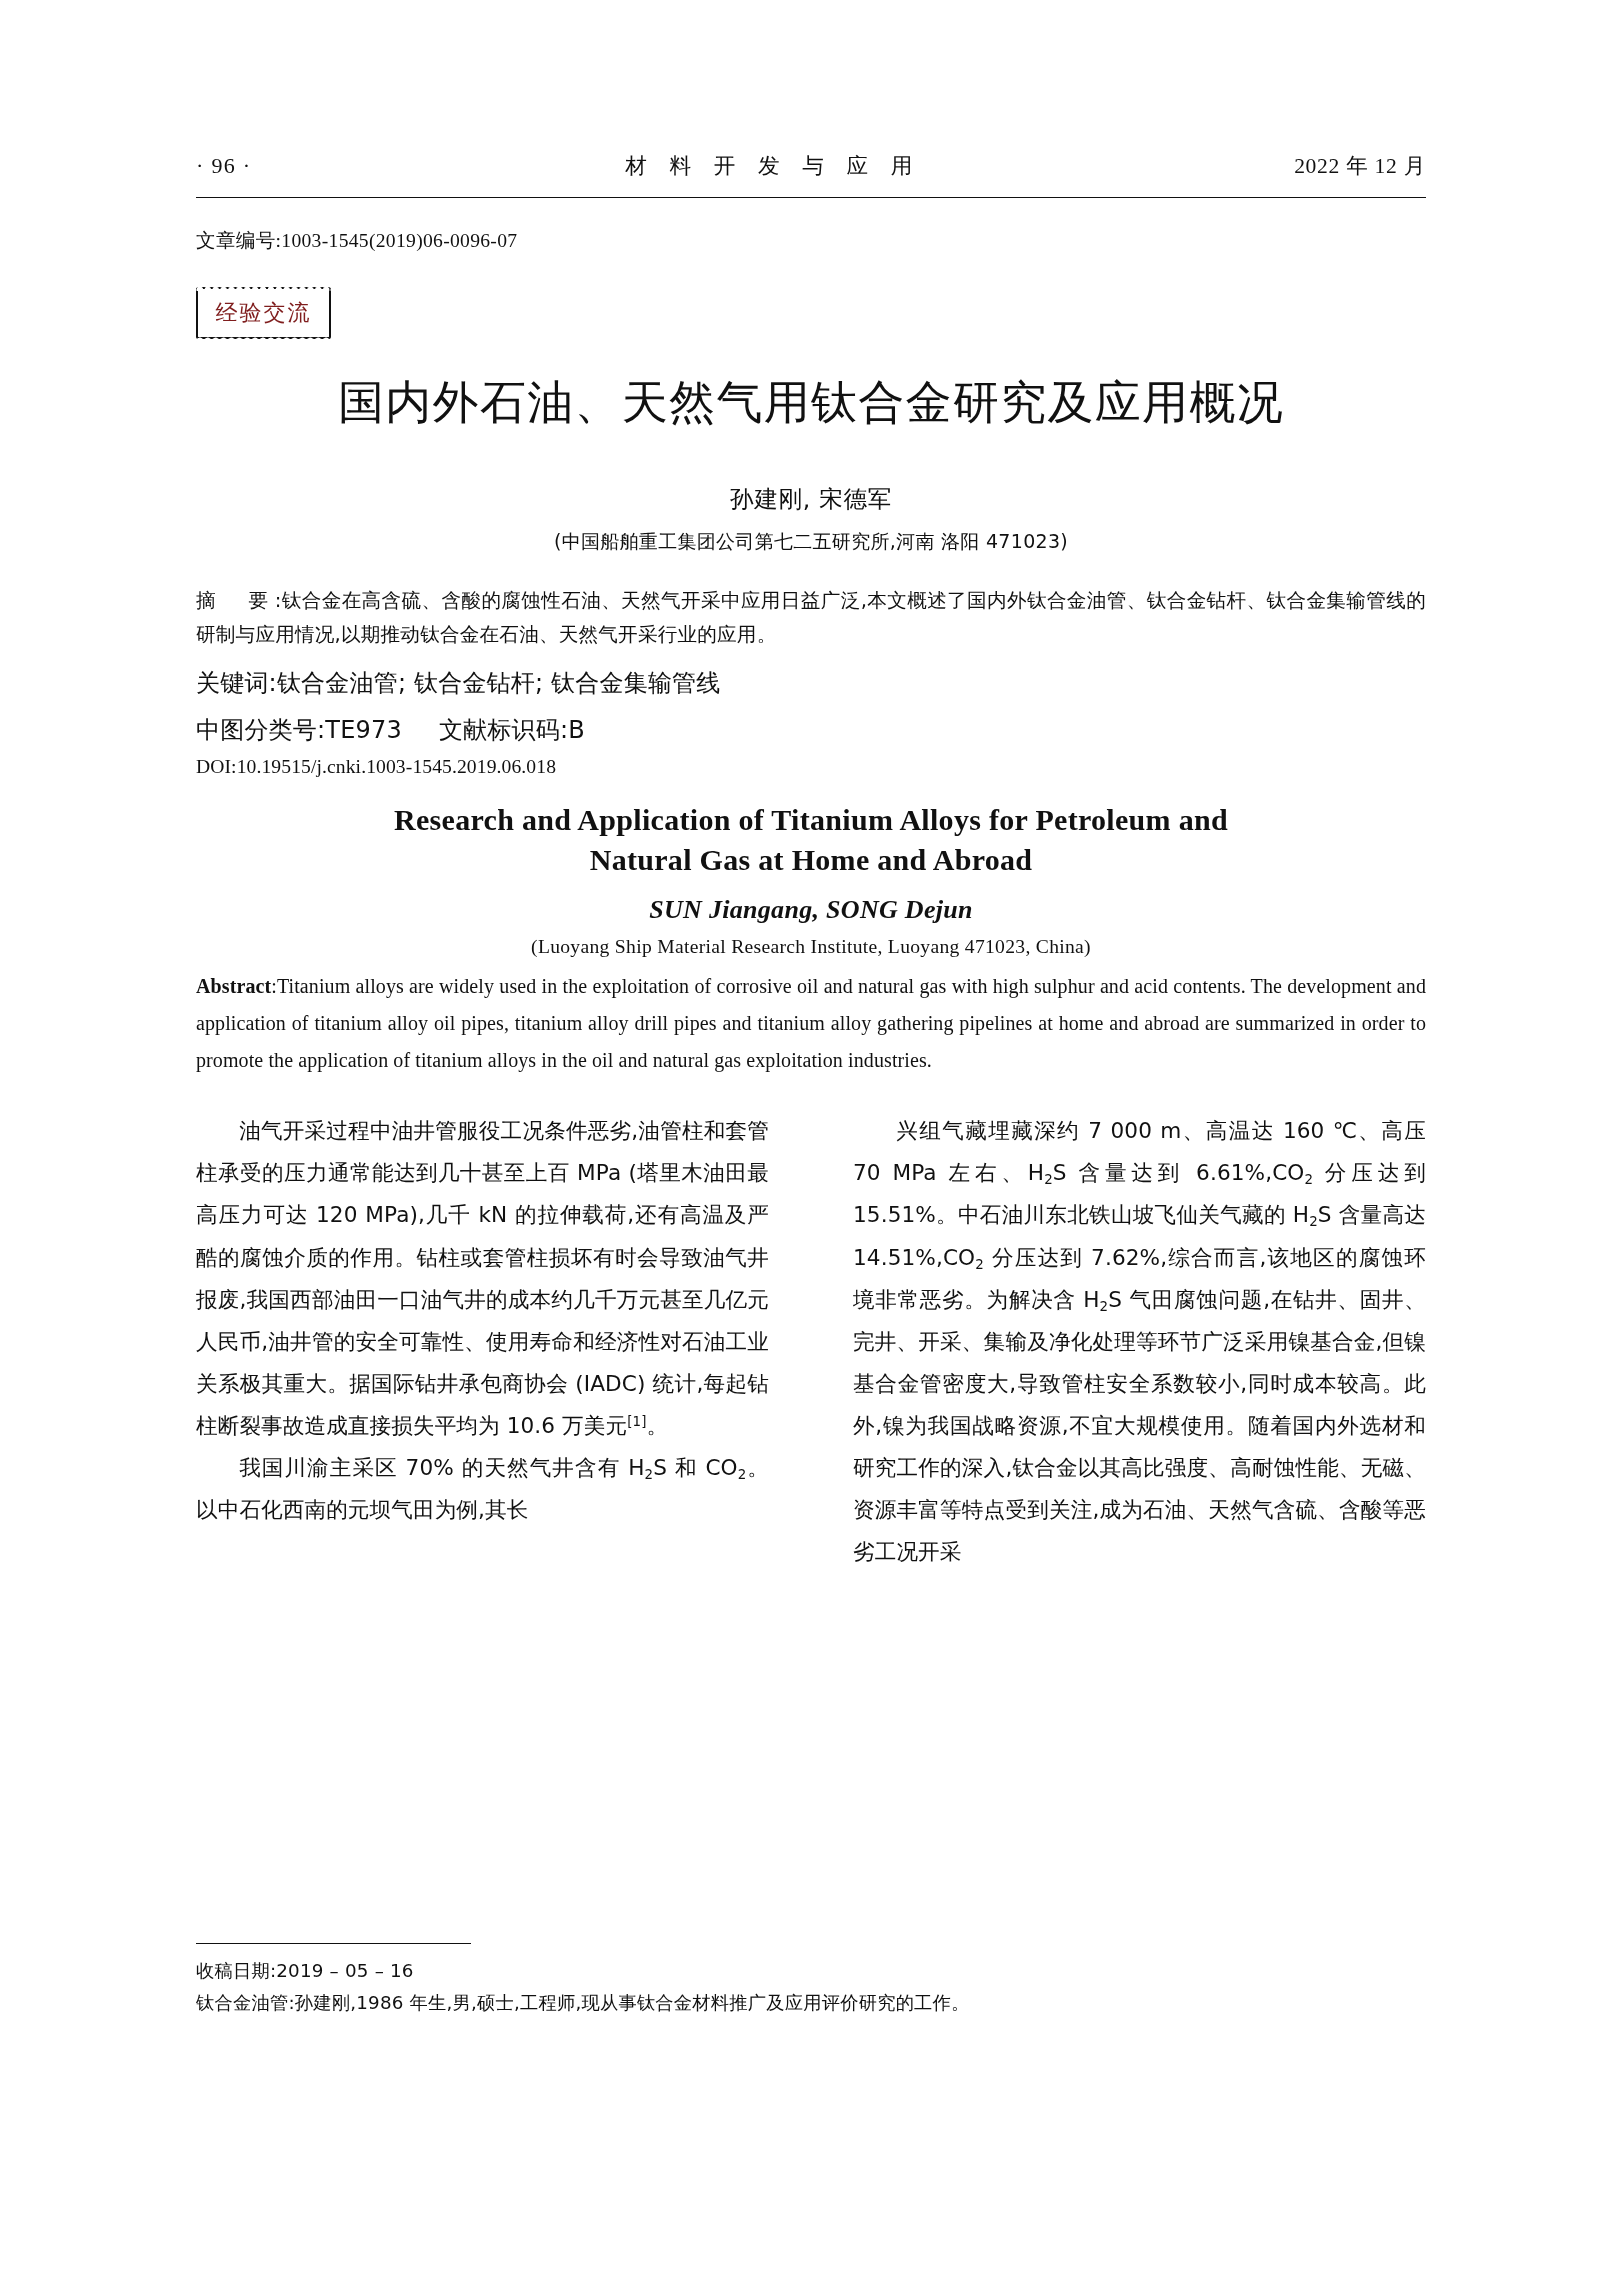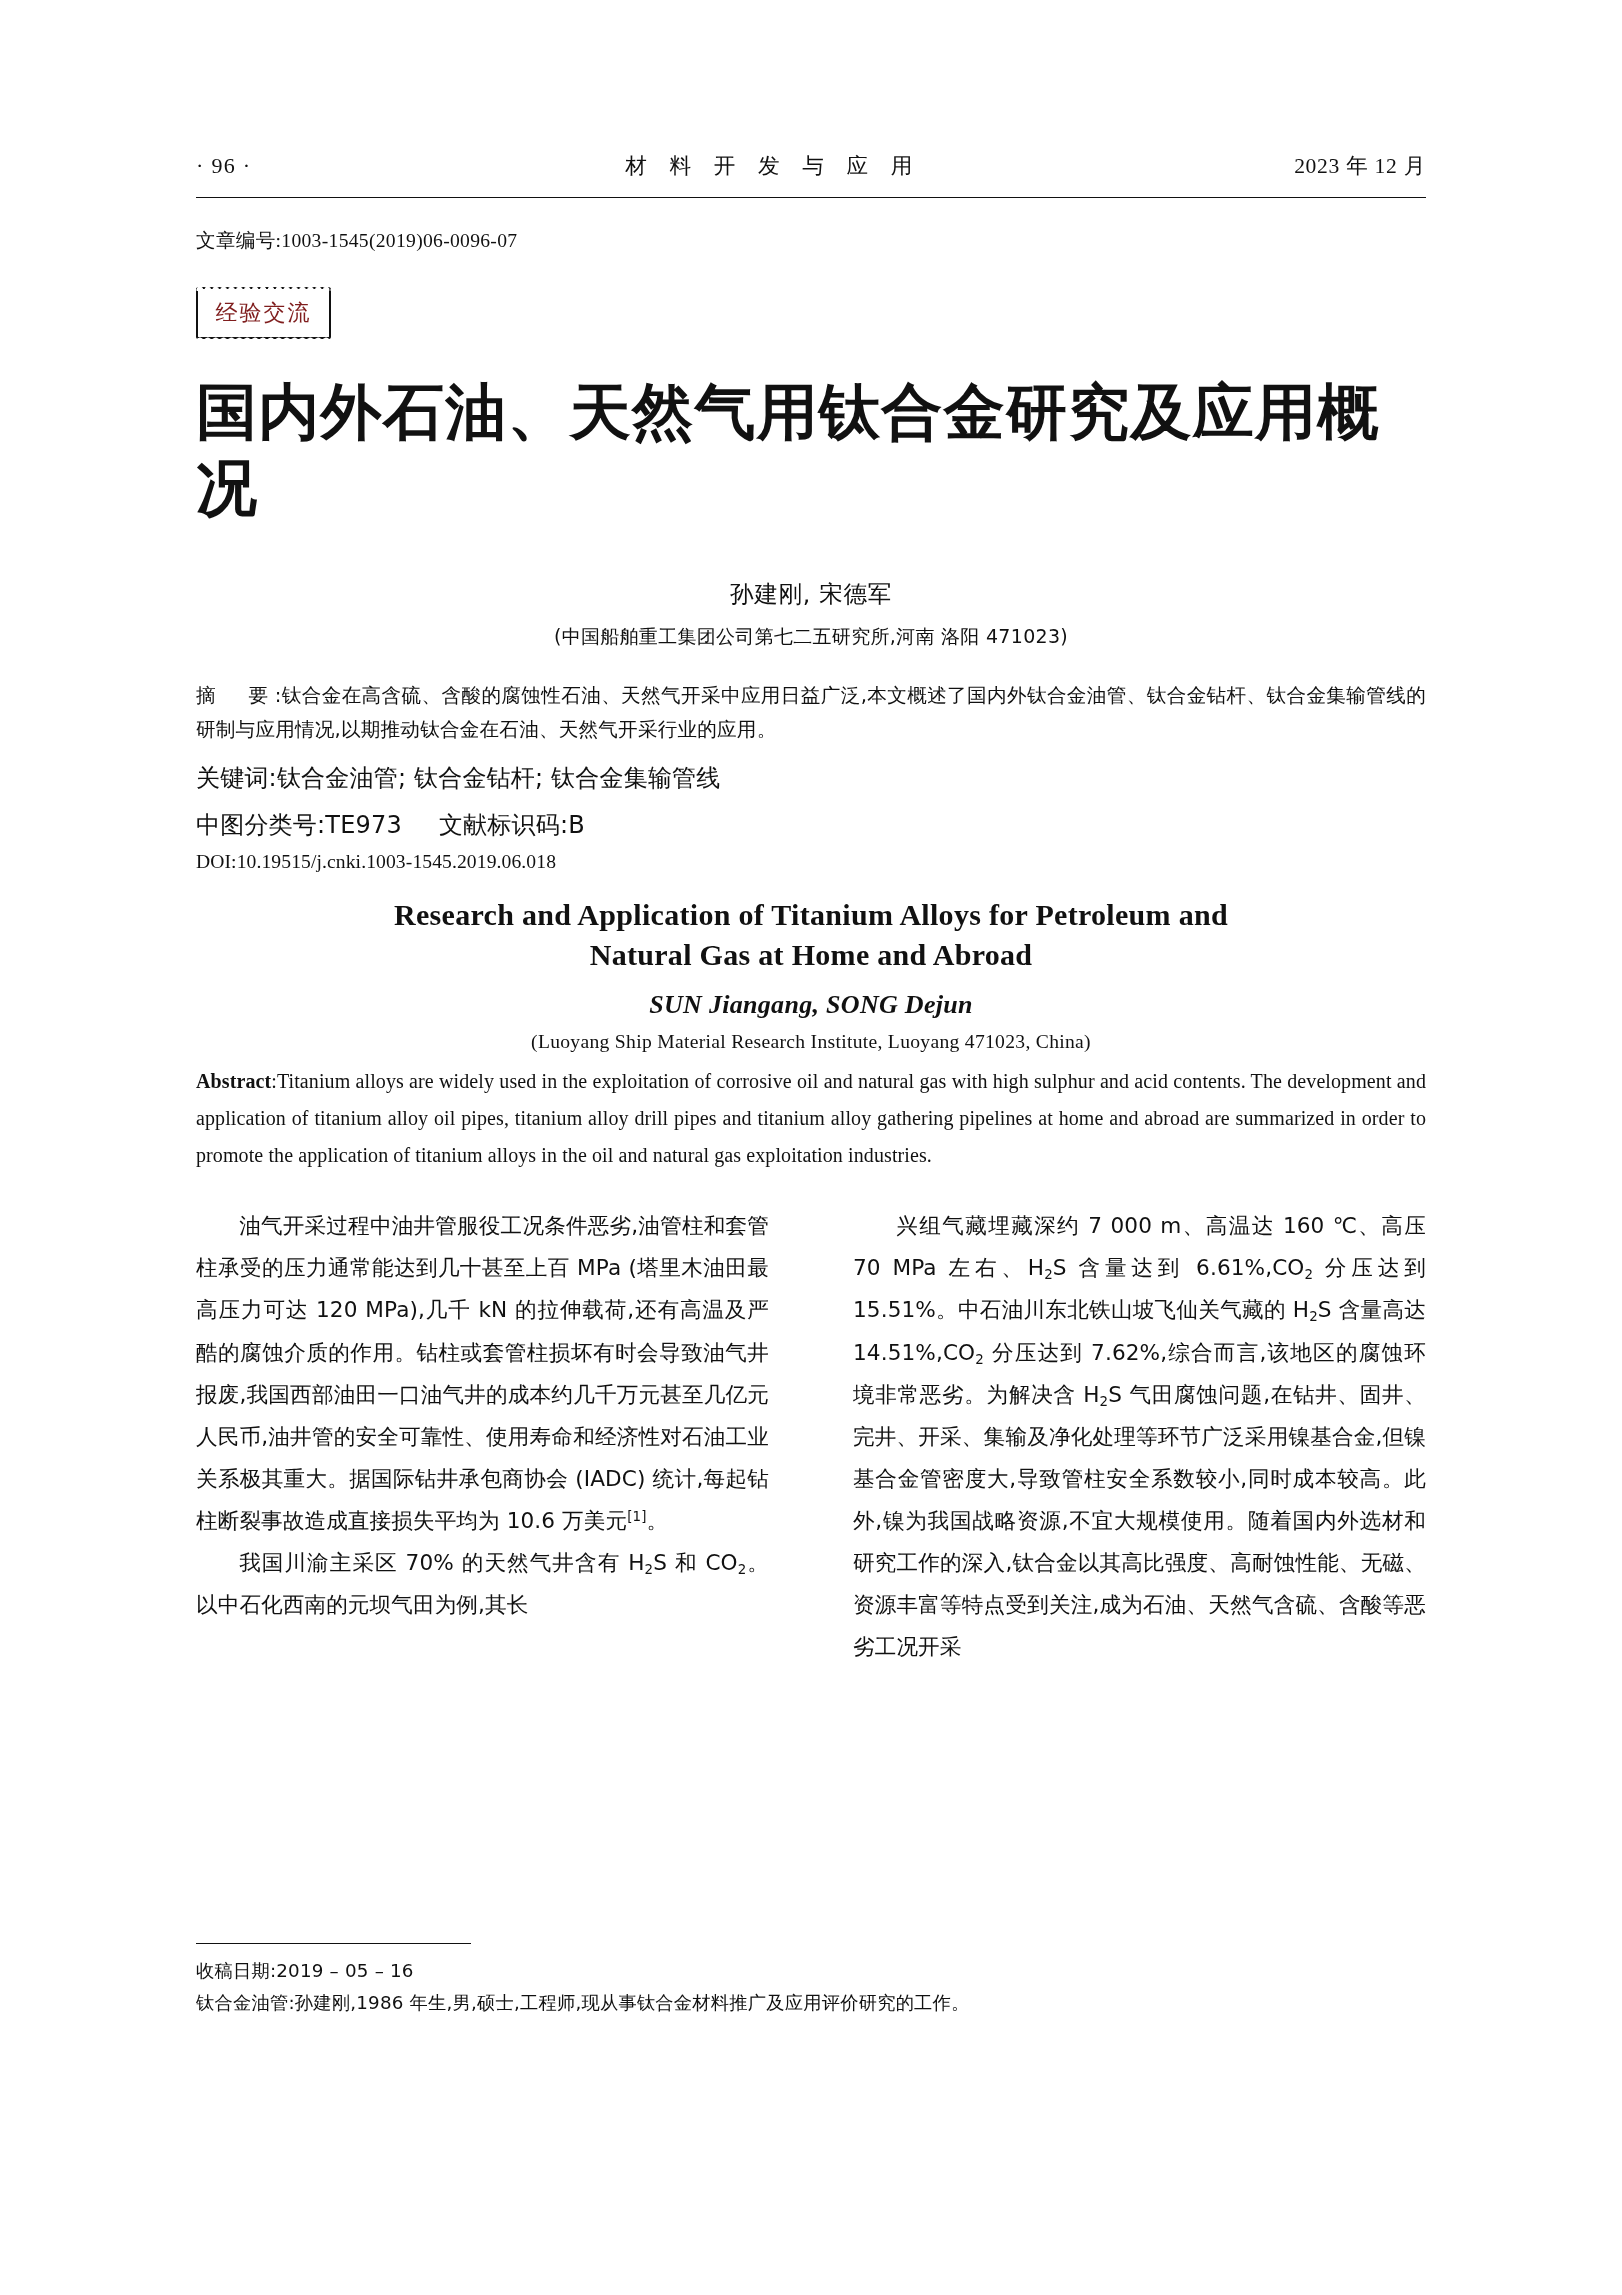--- a/index.html
+++ b/index.html
@@ -89,23 +89,23 @@
     background:
       radial-gradient(circle at 3.9px 5.9px, #fff 3.3px, transparent 3.6px) repeat-x;
     background-size: 7.9px 7.9px;
   }
   .stamp .wiggle-top { top: -2.6px; }
   .stamp .wiggle-bottom { bottom: -2.6px; }
 
   
   h1.title-cn {
     font-family: "DejaVu Sans", sans-serif;
-    font-weight: bold;
-    font-size: 61px;
-    text-align: left;
+    font-weight: normal;
+    font-size: 46px;
+    text-align: center;
     letter-spacing: 1.3px;
     margin: 23.6px 0 0 0;
     line-height: 1.25;
   }
   .authors-cn {
     font-family: "DejaVu Sans", sans-serif;
     font-size: 23.6px;
     text-align: center;
     margin-top: 52px;
     letter-spacing: 0.7px;
@@ -225,21 +225,21 @@
 </style>
 </head>
 <body>
 
 <div class="page">
   <div class="content">
 
     <div class="runhead">
       <span class="page-no">· 96 ·</span>
       <span class="journal">材 料 开 发 与 应 用</span>
-      <span class="issue">2023 年 12 月</span>
+      <span class="issue">2022 年 12 月</span>
     </div>
 
     <div class="artno">文章编号:1003-1545(2019)06-0096-07</div>
 
     <div class="stamp-wrap">
       <span class="stamp">
         <span class="wiggle-top"></span>
         <span class="wiggle-bottom"></span>
         <span>经验交流</span>
       </span>

